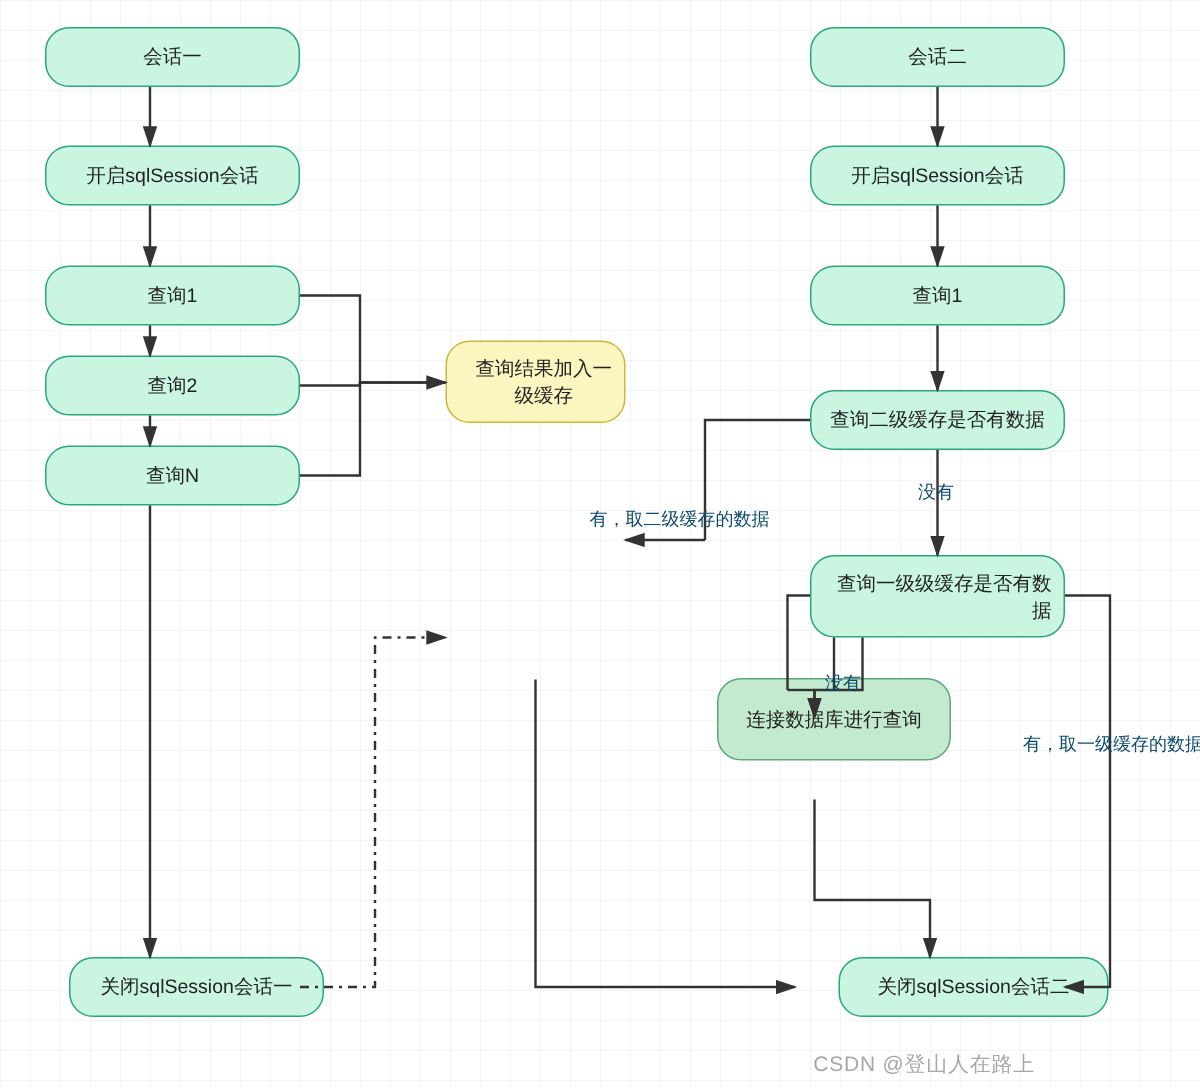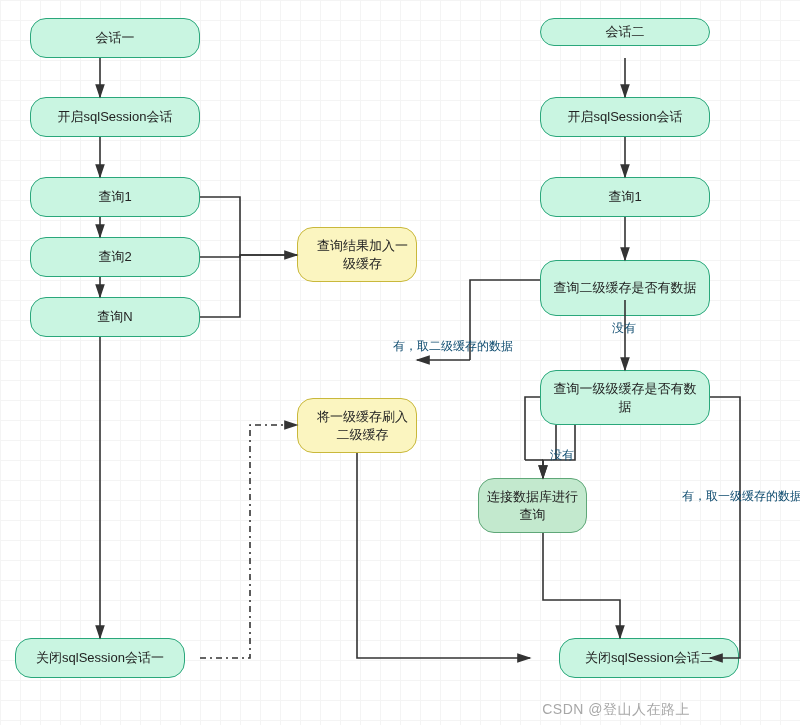--- a/index.html
+++ b/index.html
@@ -70,47 +70,44 @@
     </div>
   <div class="node" style="left:30px; top:177px; width:170px; height:40px;">
       <span>查询1</span>
     </div>
   <div class="node" style="left:30px; top:237px; width:170px; height:40px;">
       <span>查询2</span>
     </div>
   <div class="node" style="left:30px; top:297px; width:170px; height:40px;">
       <span>查询N</span>
     </div>
-  <div class="node" style="left:15px; top:638px; width:170px; height:40px;">
+  <div class="node" style="left:46px; top:638px; width:170px; height:40px;">
       <span>关闭sqlSession会话一</span>
     </div>
 
   <div class="node yellow" style="left:297px; top:227px; width:120px; height:55px;">
       <span>查询结果加入一级缓存</span>
     </div>
-  <div class="node yellow" style="left:297px; top:398px; width:120px; height:55px;">
-      <span>将一级缓存刷入二级缓存</span>
-    </div>
 
-  <div class="node" style="left:540px; top:18px; width:170px; height:28px;">
+  <div class="node" style="left:540px; top:18px; width:170px; height:40px;">
       <span>会话二</span>
     </div>
   <div class="node" style="left:540px; top:97px; width:170px; height:40px;">
       <span>开启sqlSession会话</span>
     </div>
   <div class="node" style="left:540px; top:177px; width:170px; height:40px;">
       <span>查询1</span>
     </div>
-  <div class="node" style="left:540px; top:260px; width:170px; height:56px;">
+  <div class="node" style="left:540px; top:260px; width:170px; height:40px;">
       <span>查询二级缓存是否有数据</span>
     </div>
-  <div class="node" style="left:540px; top:370px; width:170px; height:55px;">
+  <div class="node" style="left:540px; top:370px; width:170px; height:55px;text-align:right;">
       <span>查询一级级缓存是否有数据</span>
     </div>
-  <div class="node alt" style="left:478px; top:478px; width:109px; height:55px;">
+  <div class="node alt" style="left:478px; top:452px; width:156px; height:55px;">
       <span>连接数据库进行查询</span>
     </div>
   <div class="node" style="left:559px; top:638px; width:180px; height:40px;">
       <span>关闭sqlSession会话二</span>
     </div>
 
   <div class="edge-label" style="left:393px; top:338px;"><span>有，取二级缓存的数据</span></div>
   <div class="edge-label" style="left:612px; top:320px;"><span>没有</span></div>
   <div class="edge-label" style="left:550px; top:447px;"><span>没有</span></div>
   <div class="edge-label" style="left:682px; top:488px;"><span>有，取一级缓存的数据</span></div>

